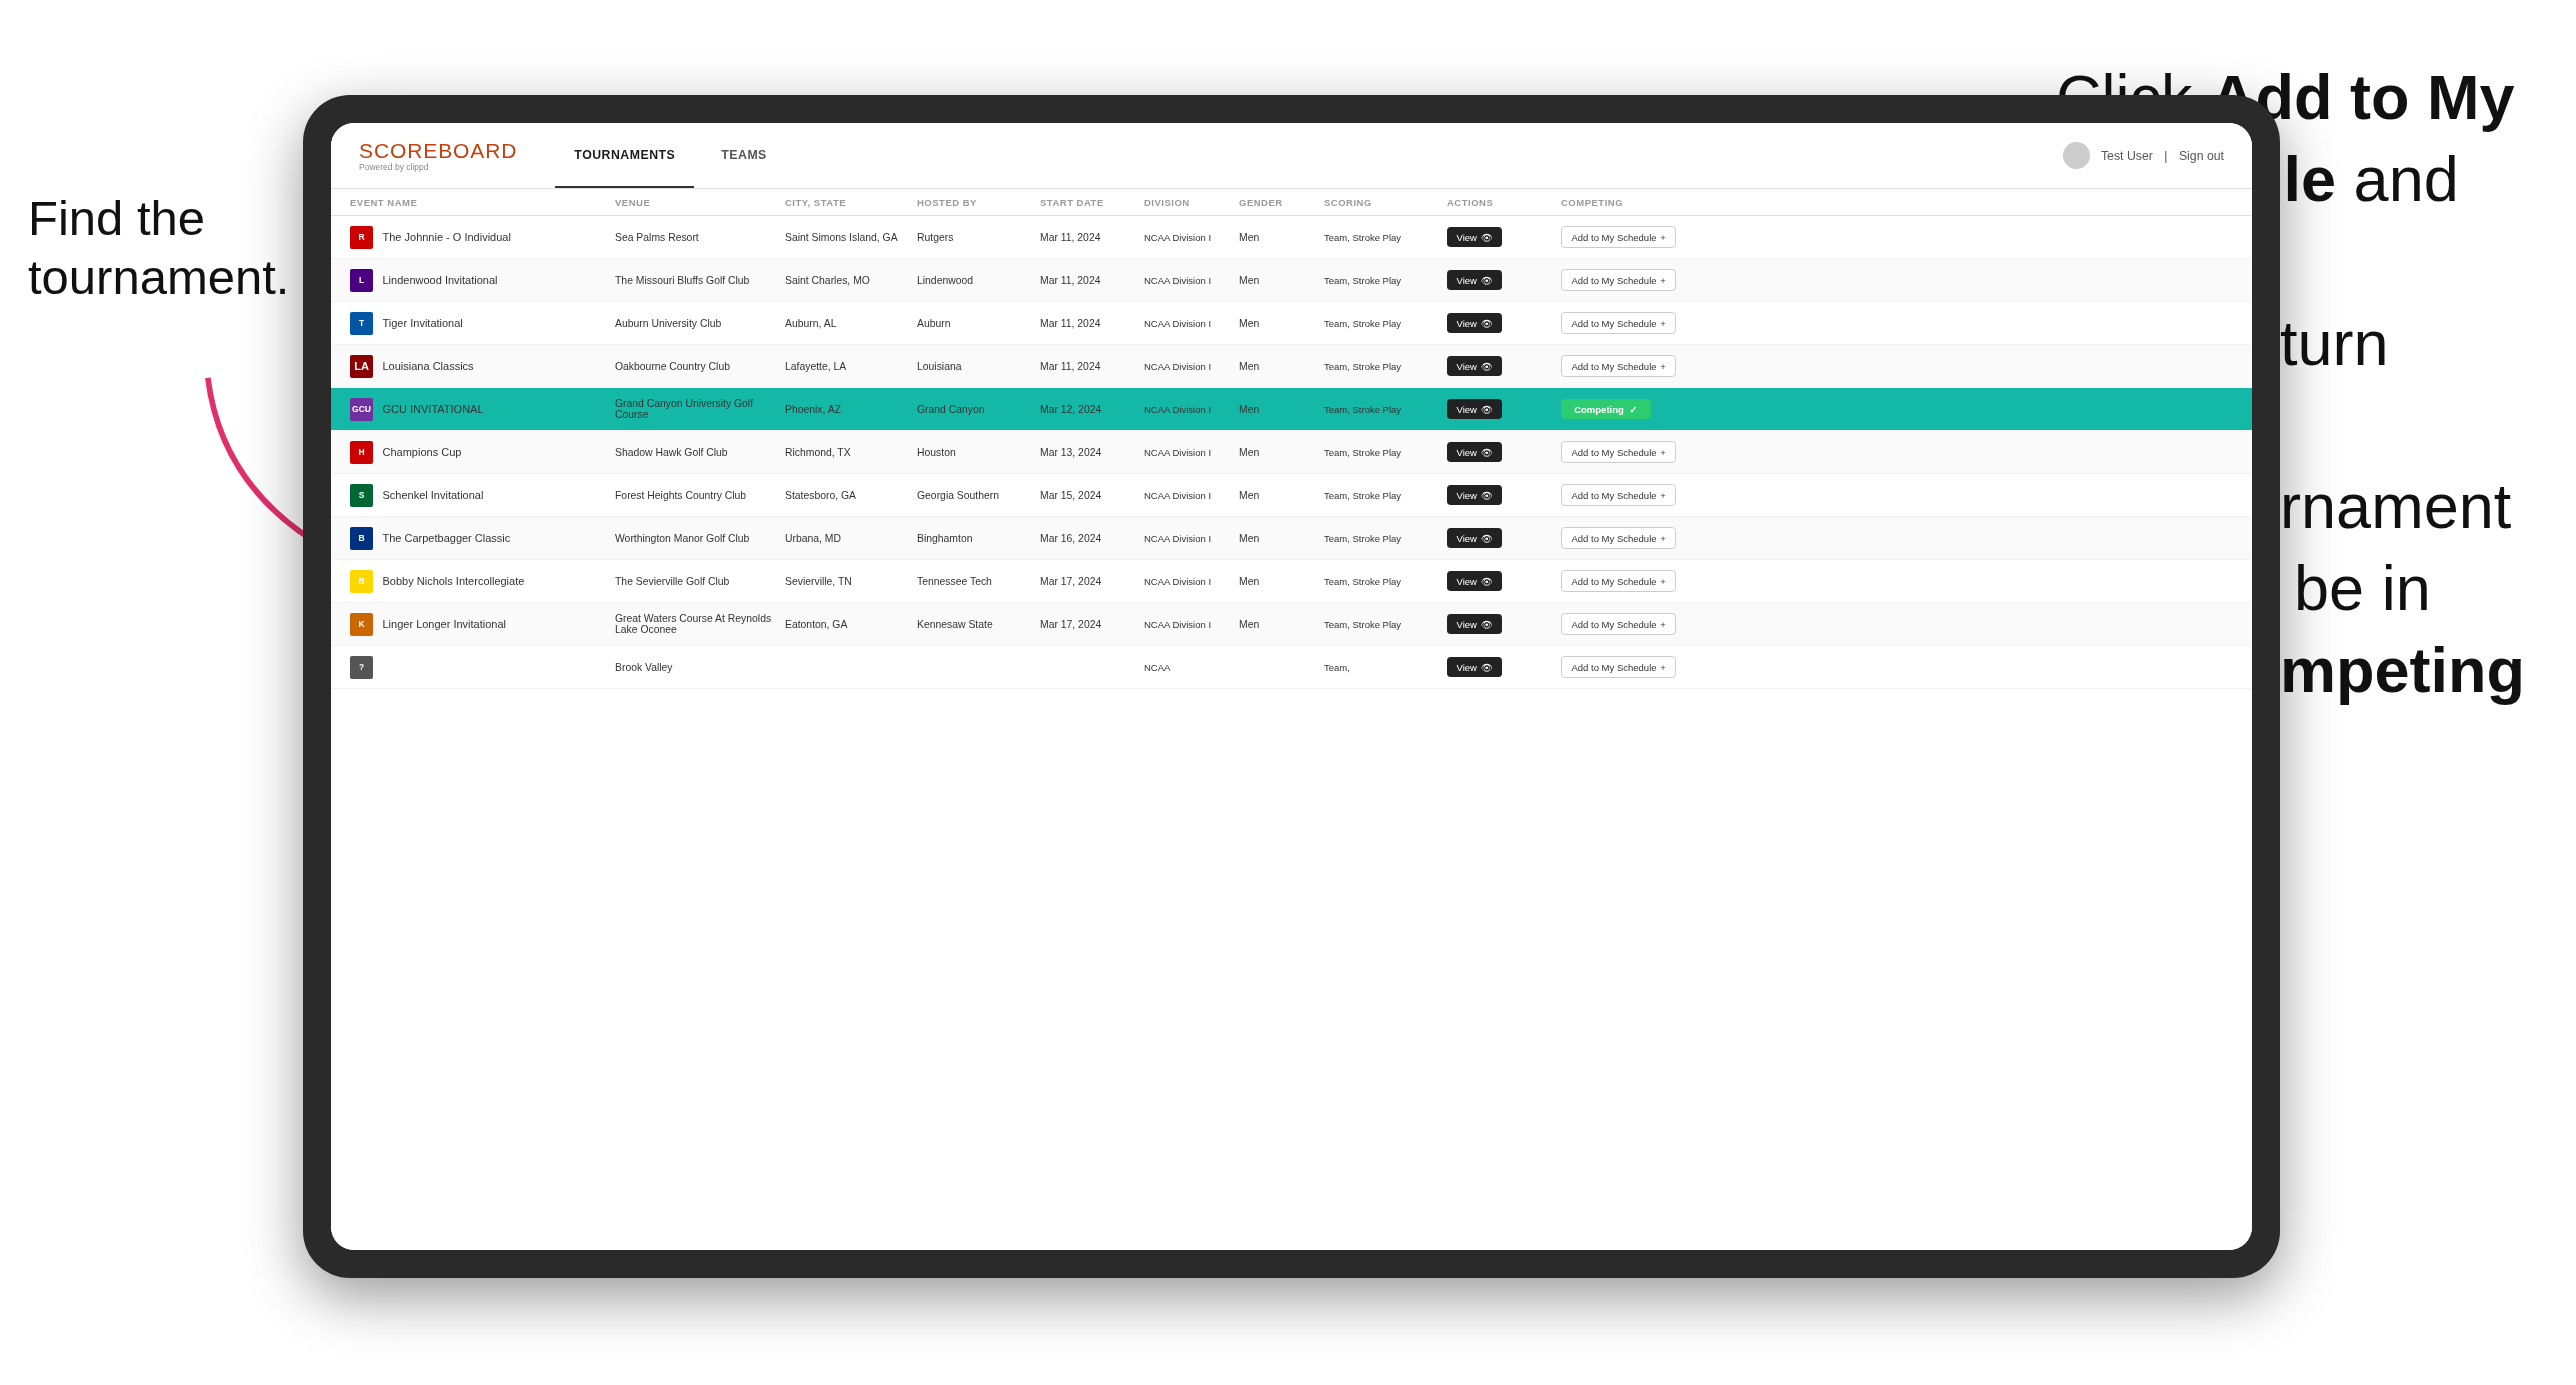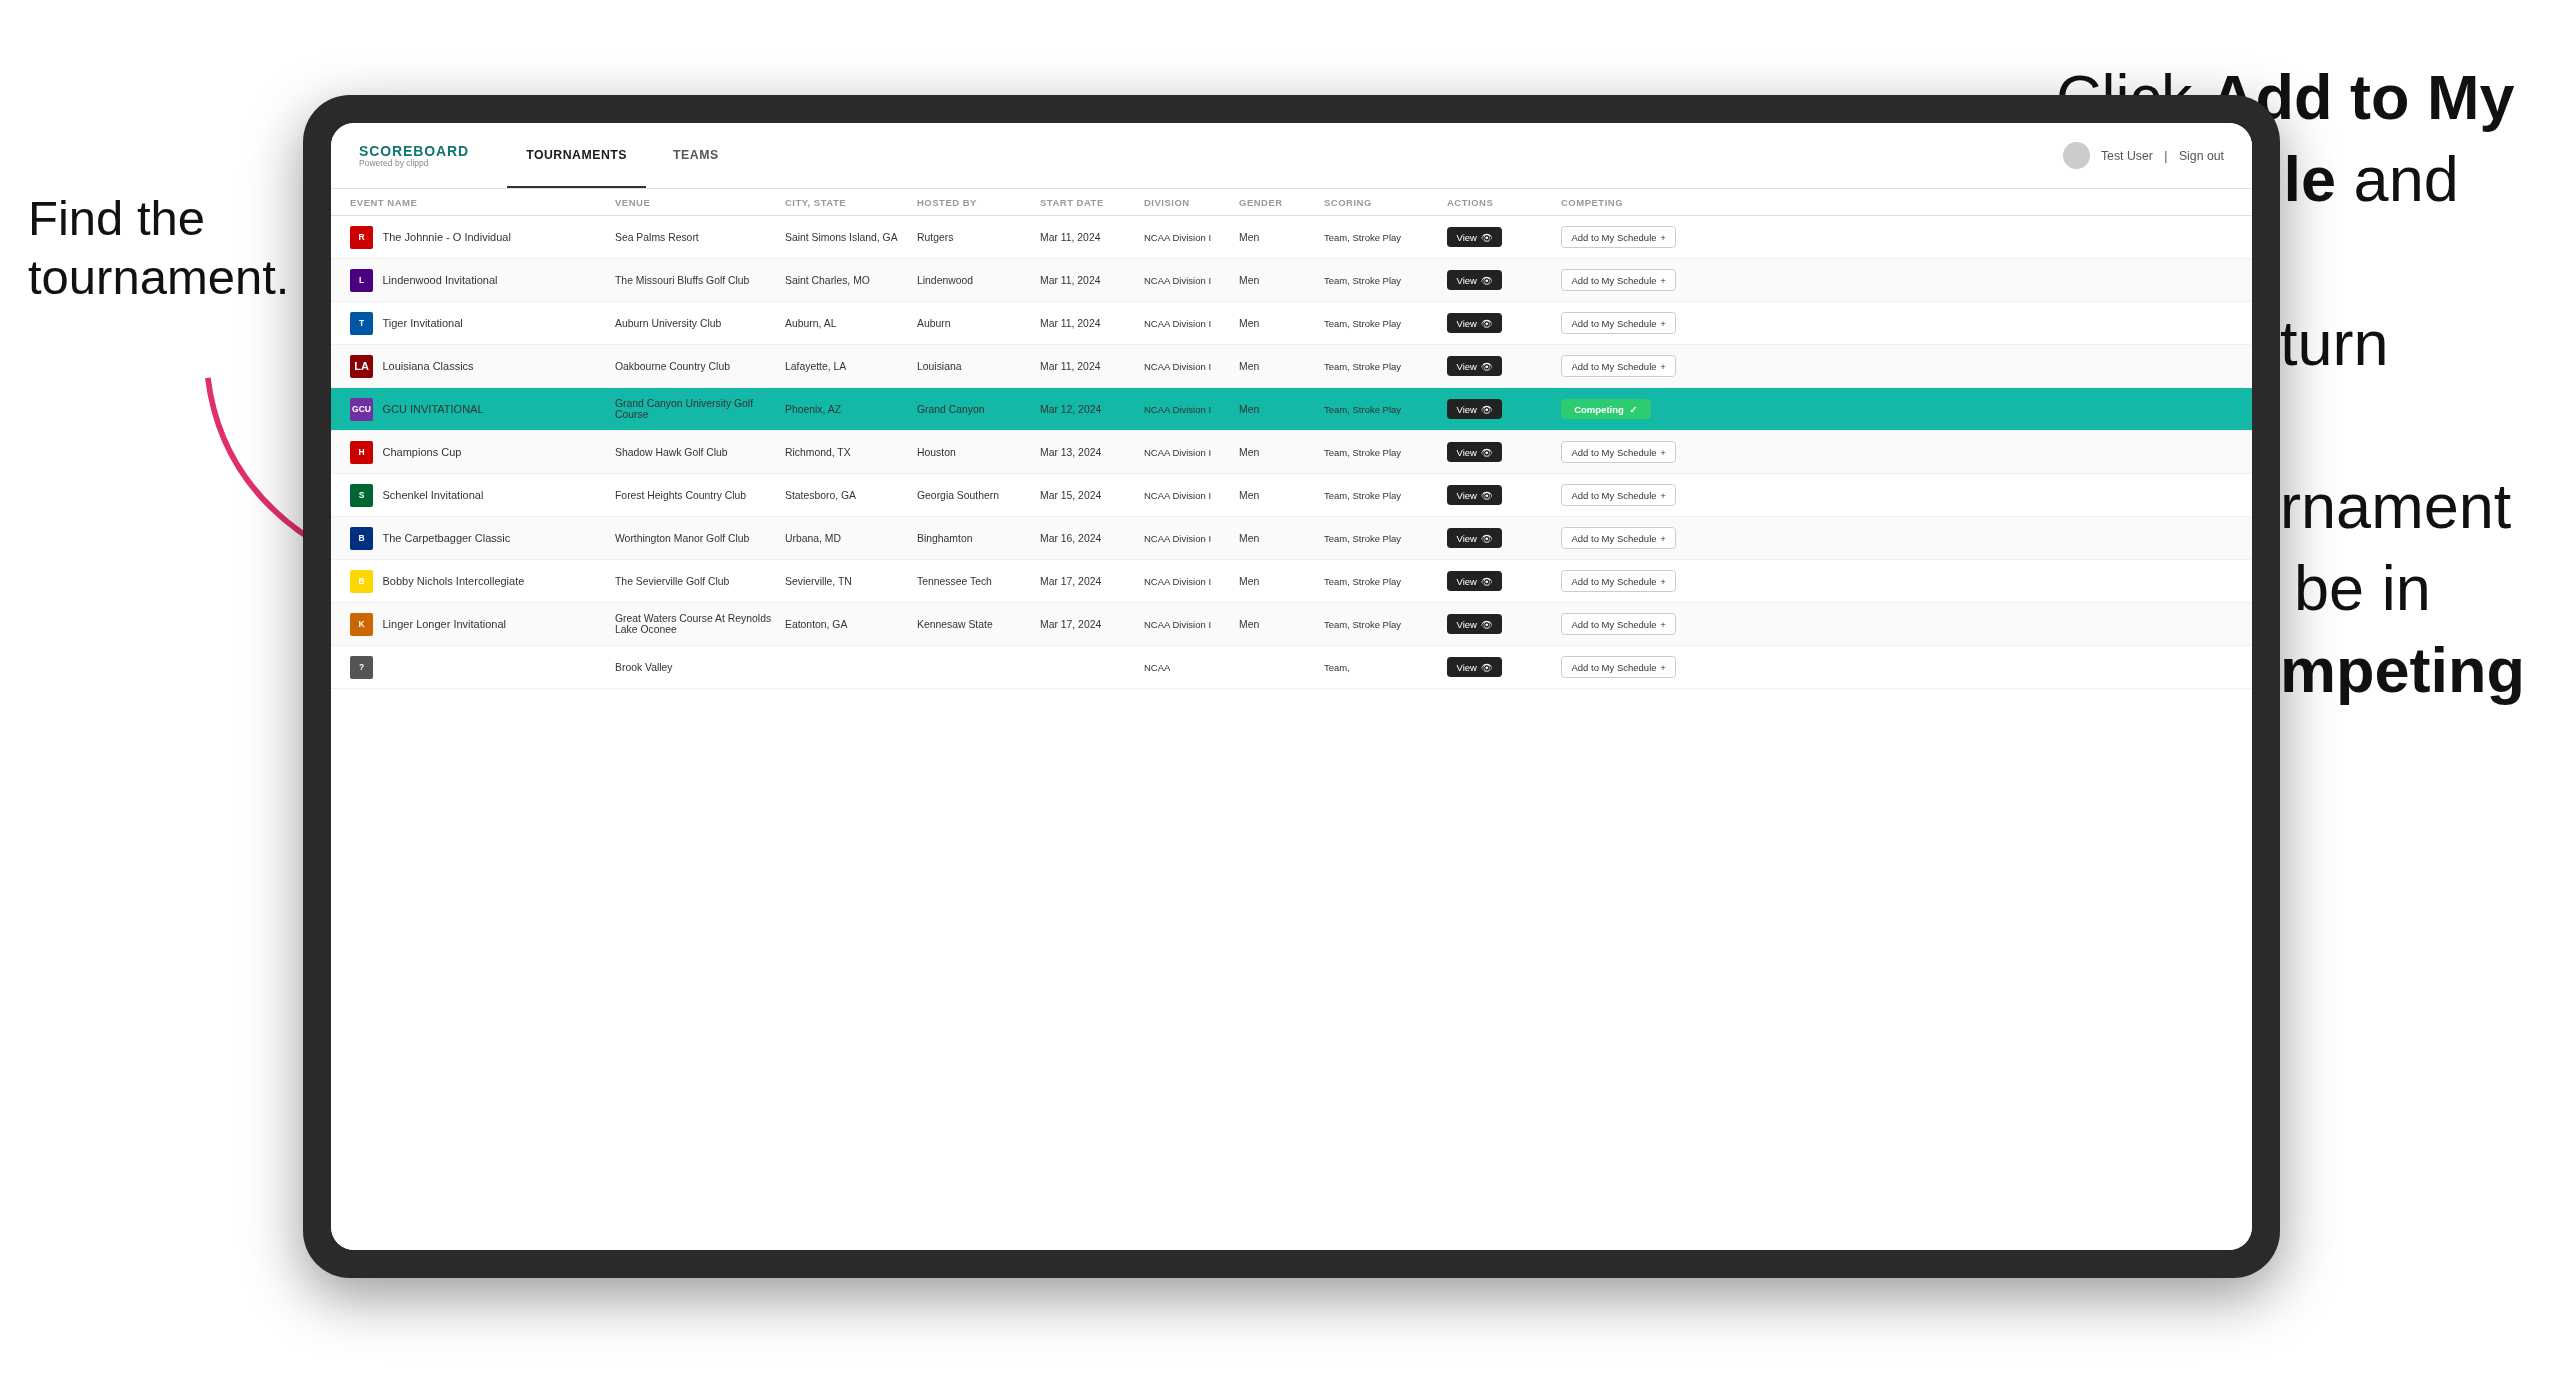--- a/index.html
+++ b/index.html
@@ -74,23 +74,23 @@
       flex-shrink: 0;
     }
 
     .logo-area {
       display: flex;
       flex-direction: column;
       align-items: flex-start;
     }
 
     .logo-text {
-      font-size: 14px;
-      font-weight: 700;
-      color: #0f766e;
+      font-size: 21px;
+      font-weight: 400;
+      color: #c2410c;
       letter-spacing: 0.9px;
     }
 
     .logo-sub {
       font-size: 8.5px;
       color: #888;
       margin-top: -1.9px;
     }
 
     .nav-tabs {

